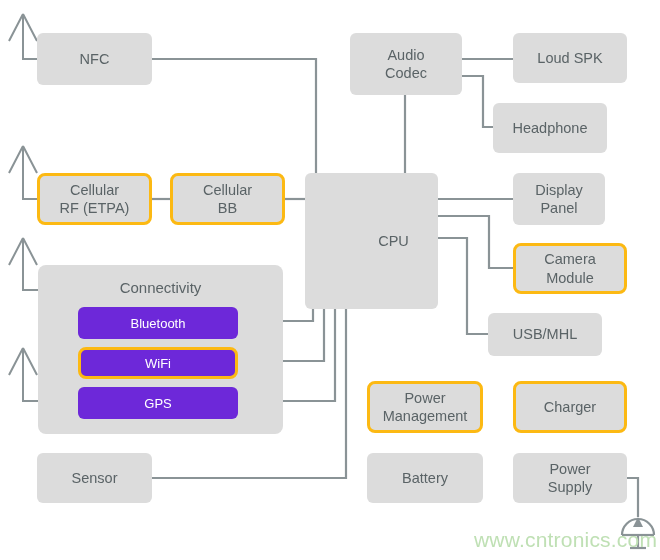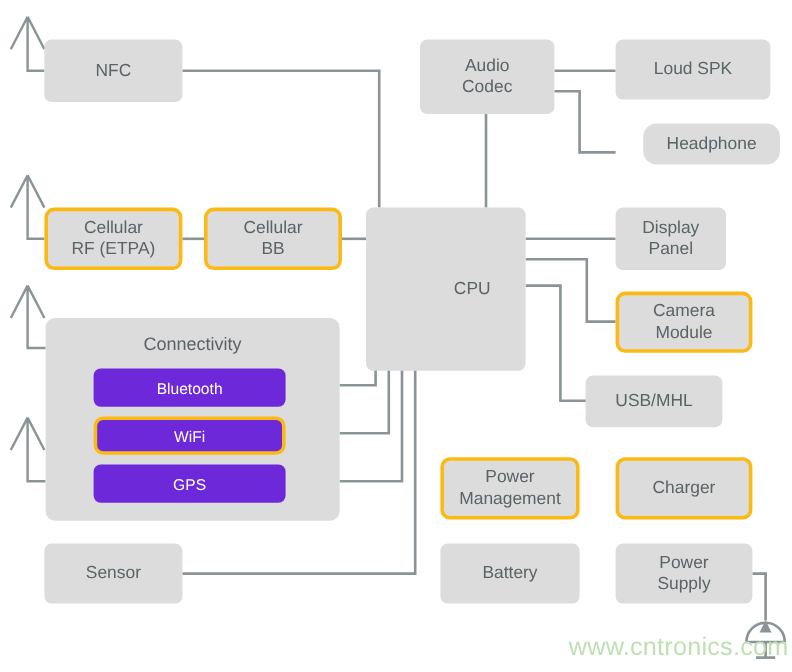--- a/index.html
+++ b/index.html
@@ -128,23 +128,23 @@
 RF (ETPA)</div>
 
   <div class="node hl" style="left:170px;top:173px;width:115px;height:52px;">Cellular
 BB</div>
 
   <div class="node" style="left:305px;top:173px;width:133px;height:136px;padding-left:48px;">CPU</div>
 
   <div class="node" style="left:350px;top:33px;width:112px;height:62px;">Audio
 Codec</div>
 
-  <div class="node" style="left:513px;top:33px;width:129px;height:50px;">Loud SPK</div>
+  <div class="node" style="left:513px;top:33px;width:114px;height:50px;">Loud SPK</div>
 
-  <div class="node" style="left:536px;top:103px;width:114px;height:34px;border-radius:11px;">Headphone</div>
+  <div class="node" style="left:493px;top:103px;width:114px;height:50px;">Headphone</div>
 
   <div class="node" style="left:513px;top:173px;width:92px;height:52px;">Display
 Panel</div>
 
   <div class="node hl" style="left:513px;top:243px;width:114px;height:51px;">Camera
 Module</div>
 
   <div class="node" style="left:488px;top:313px;width:114px;height:43px;">USB/MHL</div>
 
   <div class="node hl" style="left:367px;top:381px;width:116px;height:52px;">Power

